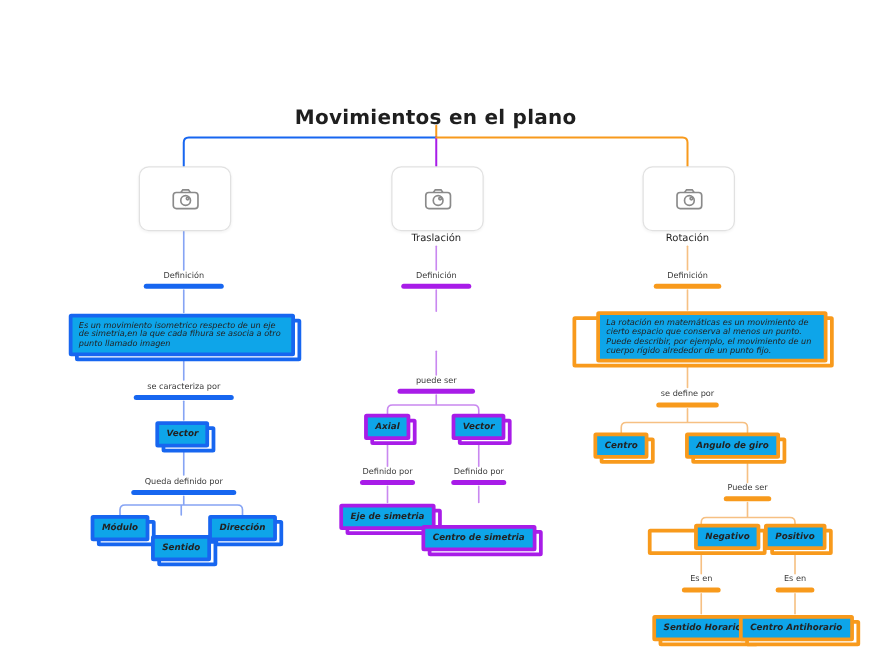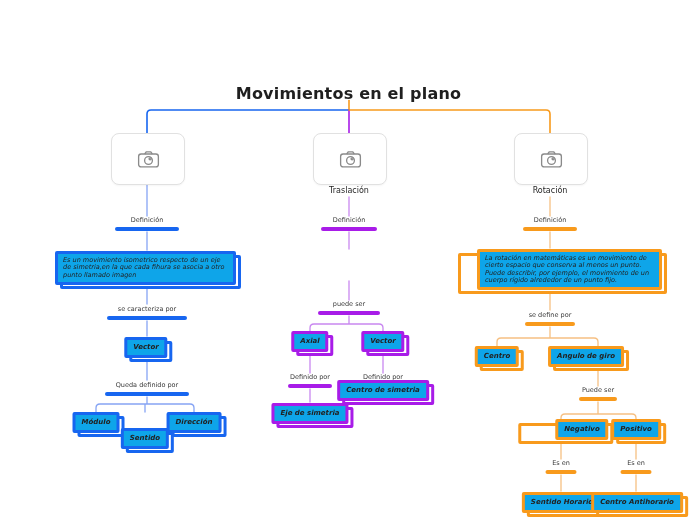--- a/index.html
+++ b/index.html
@@ -182,21 +182,21 @@
     <div class="bar bar-p"></div>
   </div>
   <div class="rel" style="left:383px; top:374px; width:44px;">
     <span class="txt">Definido por</span>
     <div class="bar bar-p"></div>
   </div>
   <div class="node b-purple" style="left:310px; top:403px;">
     <div class="shadow"></div>
     <div class="face">Eje de simetria</div>
   </div>
-  <div class="node b-purple" style="left:383px; top:380px;">
+  <div class="node b-purple" style="left:383px; top:420px;">
     <div class="shadow"></div>
     <div class="face">Centro de simetria</div>
   </div>
 
   <div class="rel" style="left:550px; top:217px; width:54px;">
     <span class="txt">Definición</span>
     <div class="bar bar-o"></div>
   </div>
   <div class="node edge b-orange" style="left:453px; top:249px;">
     <div class="shadow"></div>

